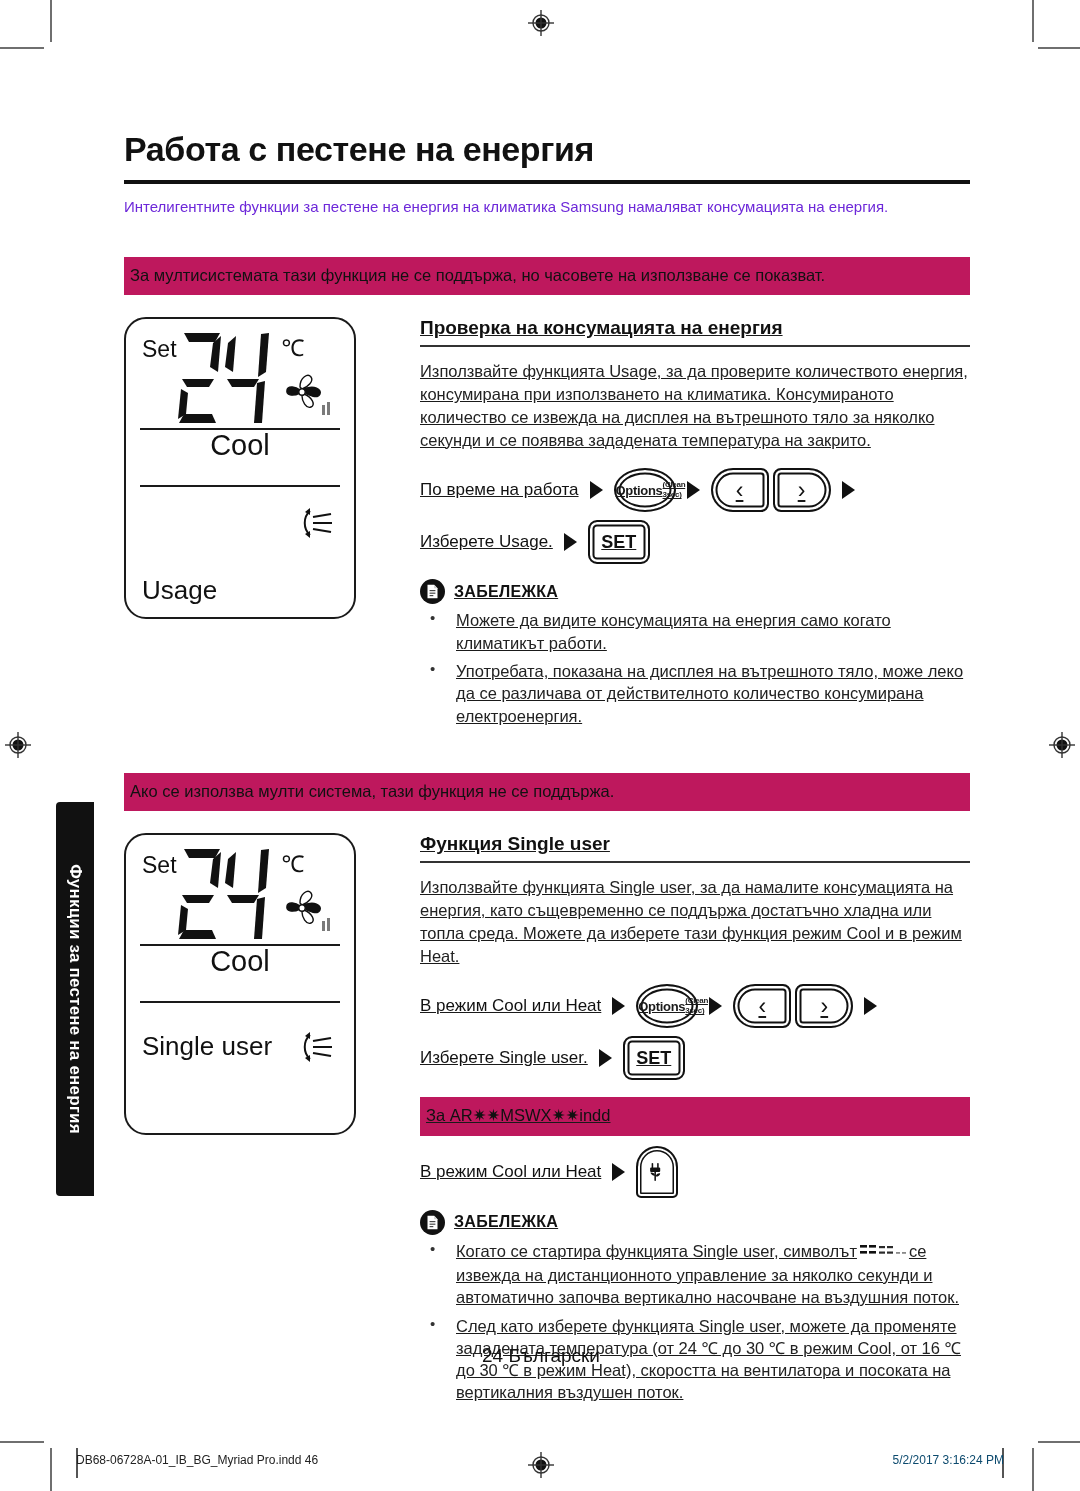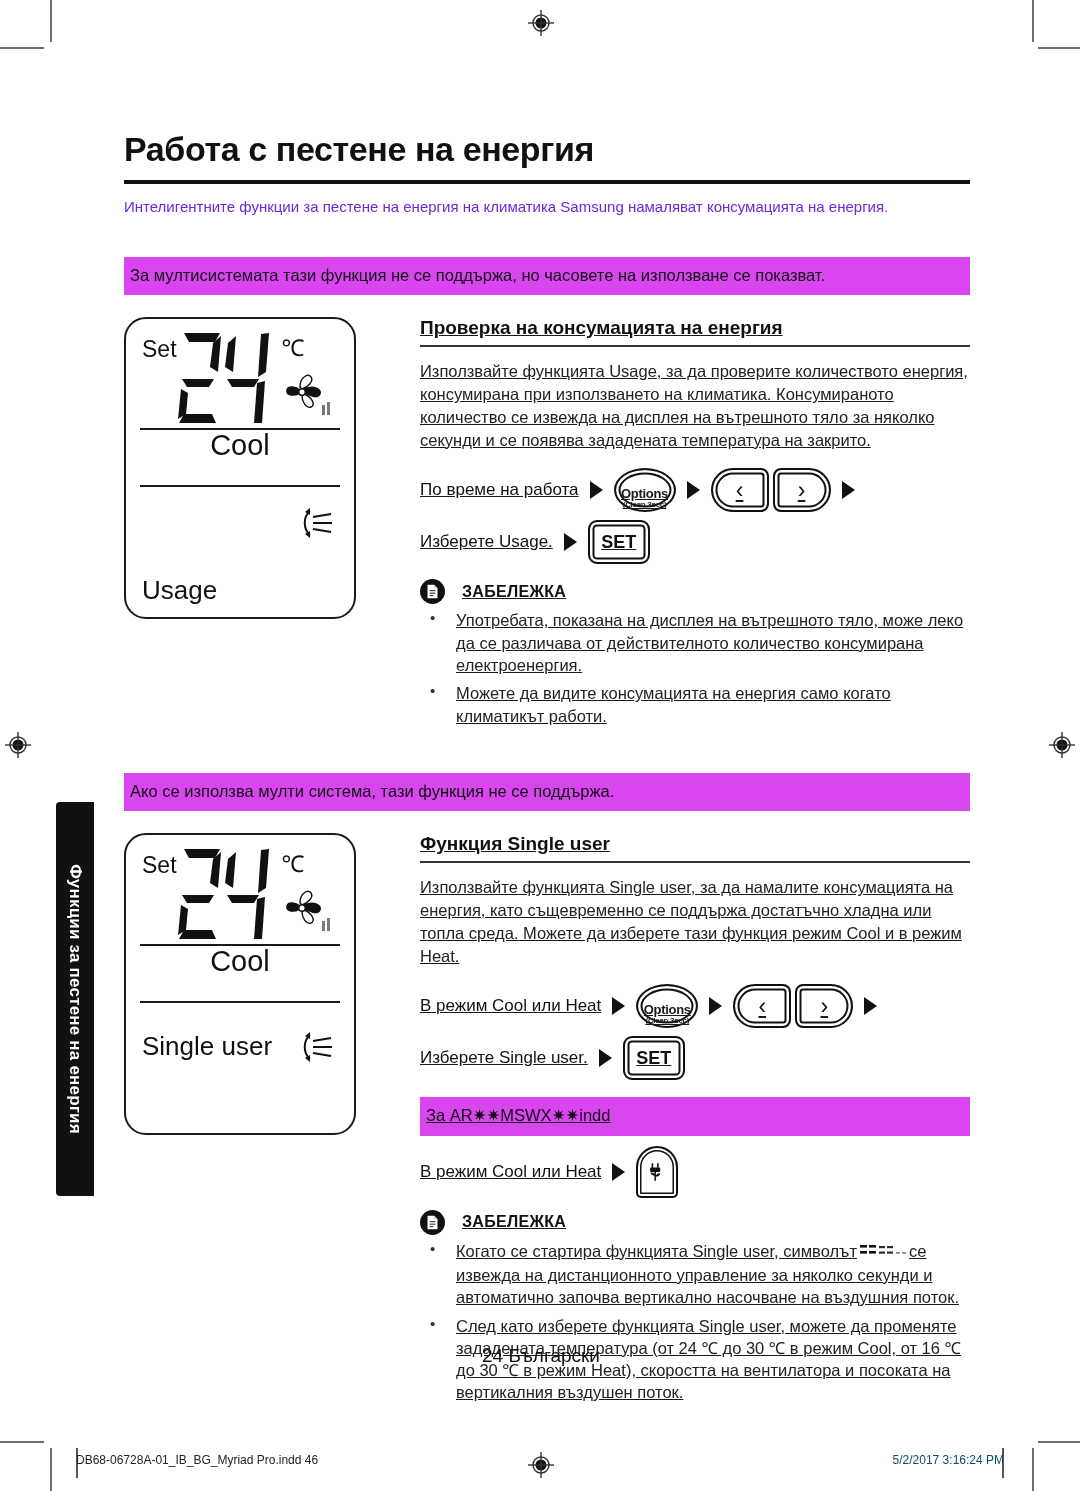--- a/index.html
+++ b/index.html
@@ -60,21 +60,21 @@
     margin-bottom: 13px;
   }
   .intro {
     font-size: 15px;
     line-height: 1.35;
     color: #6d28d9;
     margin: 0;
   }
 
   .gray-bar {
-    background: #d946ef;
+    background: #be185d;
     color: #111;
     font-size: 16.5px;
     line-height: 1.3;
     padding: 8px 6px 9px 6px;
     box-sizing: border-box;
   }
 
   
   .block {
     position: relative;
@@ -214,23 +214,23 @@
     border-bottom: 9px solid transparent;
     margin: 0 11px;
     flex: 0 0 auto;
   }
   .btn-options {
     width: 62px; height: 44px;
     border: 2.5px solid #111;
     border-radius: 50%;
     box-shadow: inset 0 0 0 2.5px #fff, inset 0 0 0 4.5px #111;
     display: flex;
-    flex-direction: column;
+    flex-direction: row;
     align-items: center;
-    justify-content: flex-end;
+    justify-content: flex-start;
     box-sizing: border-box;
     flex: 0 0 auto;
   }
   .btn-options .t1 { font-size: 13px; font-weight: bold; line-height: 1; letter-spacing: -0.3px;}
   .btn-options .t2 { font-size: 8px; font-weight: bold; line-height: 1.25; letter-spacing: -0.3px;}
 
   .btn-arrow {
     width: 58px; height: 44px;
     border: 2.5px solid #111;
     box-sizing: border-box;
@@ -280,21 +280,20 @@
     border-radius: 50%;
     background: #111;
     display: flex; align-items: center; justify-content: center;
     flex: 0 0 auto;
   }
   .note-title {
     font-size: 16px;
     font-weight: bold;
     letter-spacing: 0.3px;
     color: #111;
-    margin-left: 8px;
   }
   ul.notes {
     list-style: none;
     margin: 0;
     padding: 0;
   }
   ul.notes li {
     position: relative;
     padding-left: 36px;
     font-size: 16.5px;
@@ -530,22 +529,22 @@
               <g stroke="#111" stroke-width="1.1">
                 <line x1="5.5" y1="8" x2="12.5" y2="8"></line>
                 <line x1="5.5" y1="11" x2="12.5" y2="11"></line>
                 <line x1="5.5" y1="14" x2="10" y2="14"></line>
               </g>
             </svg>
           </span>
           <span class="note-title">ЗАБЕЛЕЖКА</span>
         </div>
         <ul class="notes">
+          <li>Можете да видите консумацията на енергия само когато климатикът работи.</li>
           <li>Употребата, показана на дисплея на вътрешното тяло, може леко да се различава от действителното количество консумирана електроенергия.</li>
-          <li>Можете да видите консумацията на енергия само когато климатикът работи.</li>
         </ul>
       </div>
     </div>
 
     <div class="gray-bar" style="margin-top:40px;">Ако се използва мулти система, тази функция не се поддържа.</div>
 
     <div class="block" style="margin-top:22px;">
       <div class="lcd-col">
         <div class="lcd single">
           <div class="set-label">Set</div>

